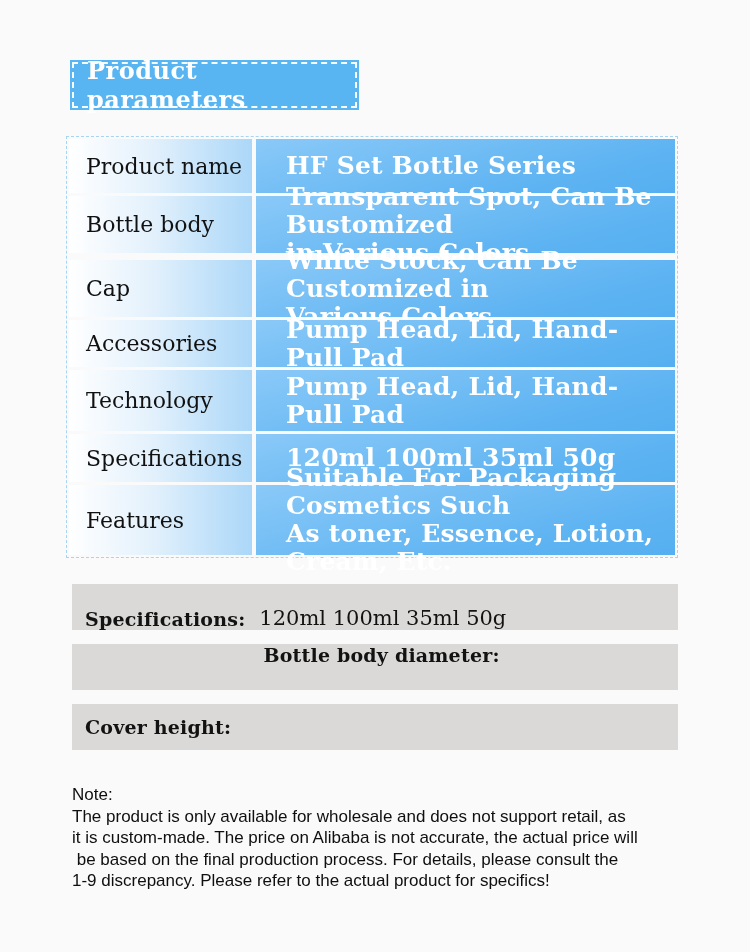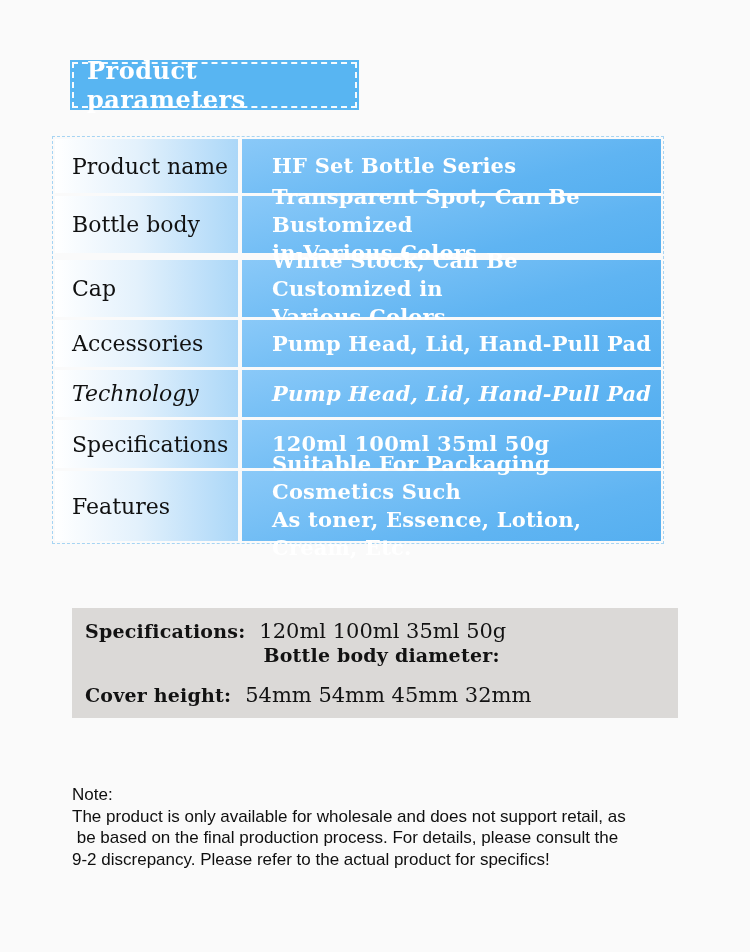--- a/index.html
+++ b/index.html
@@ -20,56 +20,56 @@
     box-shadow:0 0 0 2px #58b5f2;
     display:flex; align-items:center;
     padding-left:13px;
   }
   .title-badge span {
     color:#ffffff; font-size:24px; font-weight:700; letter-spacing:0.5px;
   }
 
   
   .param-table {
-    position:absolute; left:52px; top:136px; width:612px;
+    position:absolute; left:66px; top:136px; width:612px;
     border:1px dashed #a6d4f3; padding:2px;
   }
   .p-row { display:flex; }
   .p-row + .p-row { margin-top:3px; }
   .p-row:nth-child(3) { margin-top:7px; }
   .p-row:nth-child(1) { height:54px; }
   .p-row:nth-child(2) { height:57px; }
   .p-row:nth-child(3) { height:57px; }
   .p-row:nth-child(4) { height:47px; }
-  .p-row:nth-child(5) { height:47px;font-style:italic; }
+  .p-row:nth-child(5) { height:61px; }
   .p-row:nth-child(6) { height:48px;text-align:center; }
   .p-row:nth-child(7) { height:70px; }
   .cell-label {
     flex:none; width:183px; margin-right:4px;
     background:linear-gradient(90deg,#ffffff 0%,#e3f1fc 45%,#abd7f8 100%);
     display:flex; align-items:center; padding-left:17px;
     font-size:22px; color:#111111;
   }
   .cell-value {
     flex:1;
     background:linear-gradient(165deg,#8ac9f8 0%,#5fb4f2 70%,#55aff0 100%);
     display:flex; align-items:center;
     padding-left:30px; padding-right:8px;
-    color:#ffffff; font-size:21px; font-weight:700;
+    color:#ffffff; font-size:25px; font-weight:700;
     line-height:28px; white-space:pre-line; letter-spacing:0.2px;
   }
 
   
   .spec-bar {
     position:absolute; left:72px; width:606px; height:46px;
     background:#dbd9d7;
     display:flex; align-items:center; padding-left:13px;
     color:#121212;
   }
-  .bar-1 { top:608px; } .bar-2 { top:644px;flex-direction:column; } .bar-3 { top:672px;align-items:center; }
+  .bar-1 { top:584px;align-items:flex-end; } .bar-2 { top:644px;flex-direction:column; } .bar-3 { top:704px;align-items:center; }
   .bar-label { font-size:19px; font-weight:700; letter-spacing:0.2px; }
   .bar-value { font-size:21px; margin-left:14px; }
 
   
   .note {
     position:absolute; left:72px; top:784px; width:622px;
     font-family:"Liberation Sans","DejaVu Sans",sans-serif;
     font-size:17px; line-height:21.5px; color:#0f0f0f;
   }
   .note-line { white-space:pre-wrap; }
@@ -119,23 +119,23 @@
 
   <div class="spec-bar bar-1">
     <span class="bar-label">Specifications:</span>
     <span class="bar-value">120ml 100ml 35ml 50g</span>
   </div>
   <div class="spec-bar bar-2">
     <span class="bar-label">Bottle body diameter:</span>
   </div>
   <div class="spec-bar bar-3">
     <span class="bar-label">Cover height:</span>
-    <span class="bar-value">54mm 54mm 45mm 32mm</span>
   </div>
 
   <div class="note">
     <div class="note-line">Note:</div>
     <div class="note-line">The product is only available for wholesale and does not support retail, as</div>
+    <div class="note-line">it is custom-made. The price on Alibaba is not accurate, the actual price will</div>
     <div class="note-line"> be based on the final production process. For details, please consult the</div>
-    <div class="note-line">9-2 discrepancy. Please refer to the actual product for specifics!</div>
+    <div class="note-line">1-9 discrepancy. Please refer to the actual product for specifics!</div>
   </div>
 
 </div>
 
 </body></html>

